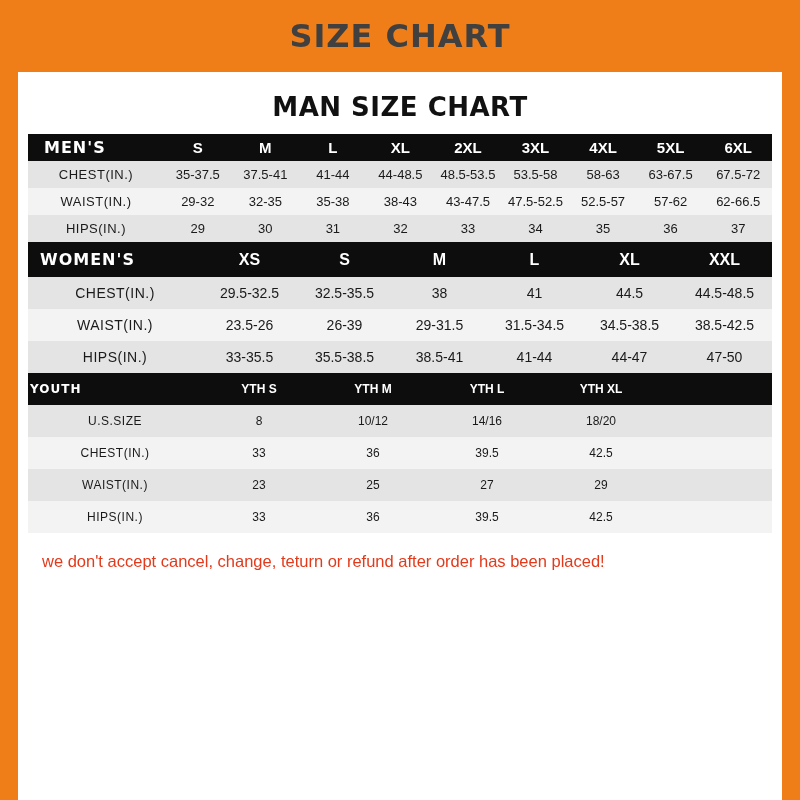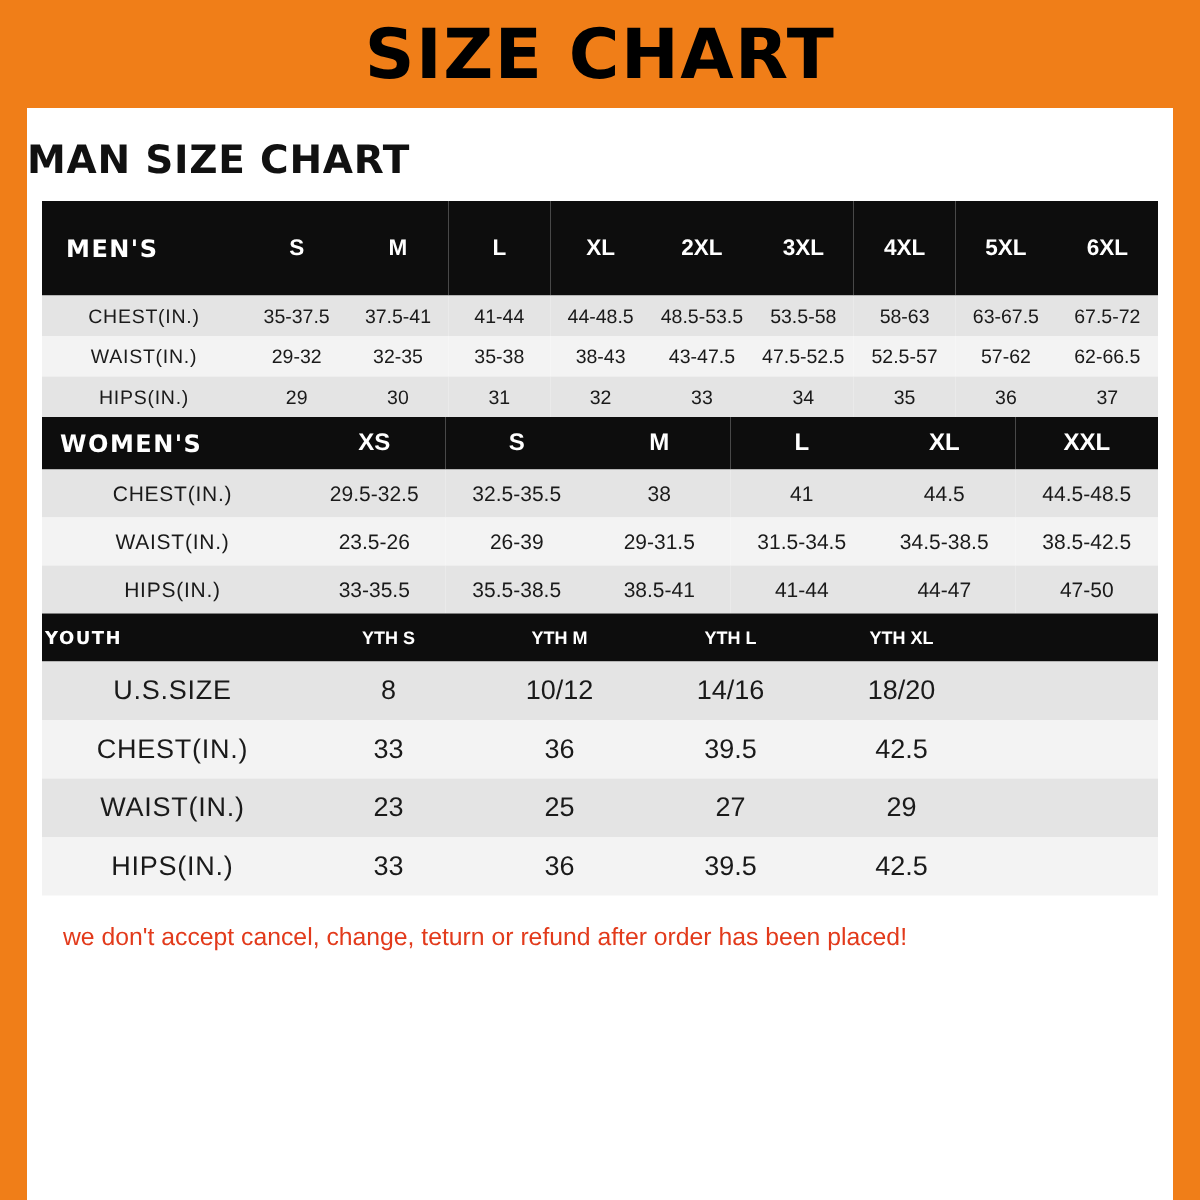--- a/index.html
+++ b/index.html
@@ -30,23 +30,23 @@
     justify-content: center;
   }
   .banner-inner {
     background: #f07e18;
     width: 100%;
     text-align: center;
   }
   .banner-title {
     font-family: "DejaVu Sans", sans-serif;
     font-weight: bold;
-    font-size: 46px;
+    font-size: 32px;
     letter-spacing: 1px;
-    color: #000000;
+    color: #404040;
     line-height: 72px;
     display: block;
   }
   
   .edge-left, .edge-right {
     position: absolute;
     top: 0;
     width: 18px;
     height: 800px;
     background: #f07e18;
@@ -55,21 +55,21 @@
   .edge-right { right: 0; }
 
   .content {
     position: relative;
     padding: 0 18px;
     box-sizing: border-box;
   }
 
   
   .section-title {
-    text-align: left;
+    text-align: center;
     font-family: "DejaVu Sans", sans-serif;
     font-weight: bold;
     font-size: 26px;
     color: #111111;
     letter-spacing: 0.5px;
     margin: 18px 0 12px 0;
   }
   .section-title.first { margin-top: 20px; }
 
   
@@ -87,41 +87,41 @@
     color: #1a1a1a;
     padding: 6px 2px;
     border: 0;
     white-space: nowrap;
   }
   table.size-table thead th {
     background: #0d0d0d;
     color: #ffffff;
     font-size: 15px;
     font-weight: bold;
-    padding: 22px 2px;
+    padding: 4px 2px;
   }
   table.size-table thead th.rowlabel {
     text-align: left;
     padding-left: 16px;
     font-family: "DejaVu Sans", sans-serif;
     letter-spacing: 1px;
     font-size: 16px;
   }
   table.size-table tbody tr.odd td { background: #e4e4e4; }
   table.size-table tbody tr.even td { background: #f3f3f3; }
   table.size-table tbody td.rowlabel {
     font-size: 13px;
     letter-spacing: 0.5px;
     font-weight: normal;
   }
   
   #women-table th, #women-table td { font-size: 14px; padding: 8px 12px; }
   #women-table thead th { font-size: 16px; }
   
-  #youth-table th, #youth-table td { font-size: 18px; padding: 9px 2px; }
+  #youth-table th, #youth-table td { font-size: 12px; padding: 9px 2px; }
   #youth-table thead th { font-size: 12px; }
 
   
   .note {
     margin: 16px 24px 0 24px;
     color: #e23a1b;
     font-family: "Liberation Sans", sans-serif;
     font-size: 16.5px;
     line-height: 1.55;
     text-align: left;

